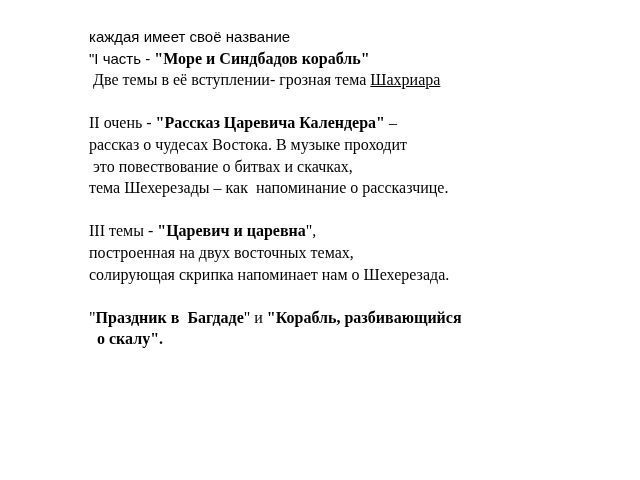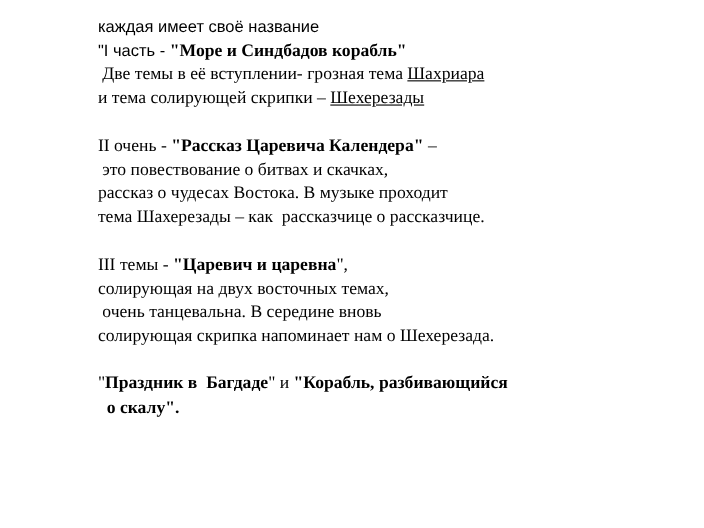--- a/index.html
+++ b/index.html
@@ -24,53 +24,52 @@
       line-height: 21.6px;
     }
     .line {
       display: block;
       white-space: pre;
       height: 21.6px;
     }
     .line.sans {
       font-family: "Liberation Sans", sans-serif;
       font-size: 15px;
+      margin-top: 12px;
     }
     .blank {
       display: block;
       height: 21.6px;
     }
     b { font-weight: bold; }
     .name-link {
       text-decoration: underline;
     }
   </style>
 </head>
 <body>
 
 <div class="slide-text">
 
   <span class="line sans">каждая имеет своё название</span>
 
   <span class="line"><span class="sans" style="font-family:'Liberation Sans',sans-serif;font-size:15px;">"I часть - </span><b>"Море и Синдбадов корабль"</b></span>
   <span class="line"><span> Две темы в её вступлении- грозная тема </span><span class="name-link">Шахриара</span></span>
-  <span class="line"><span>и тема солирующей скрипки – </span><span class="name-link">Шехерезады</span></span>
 
   <span class="blank"></span>
 
   <span class="line"><span>II очень - </span><b>"Рассказ Царевича Календера"</b><span> –</span></span>
+  <span class="line">рассказ о чудесах Востока. В музыке проходит</span>
   <span class="line"> это повествование о битвах и скачках,</span>
-  <span class="line">рассказ о чудесах Востока. В музыке проходит</span>
-  <span class="line">тема Шахерезады – как  рассказчице о рассказчице.</span>
+  <span class="line">тема Шехерезады – как  напоминание о рассказчице.</span>
 
   <span class="blank"></span>
 
   <span class="line"><span>III темы - </span><b>"Царевич и царевна</b><span>",</span></span>
-  <span class="line">солирующая на двух восточных темах,</span>
-  <span class="line"> очень танцевальна. В середине вновь</span>
+  <span class="line">построенная на двух восточных темах,</span>
   <span class="line">солирующая скрипка напоминает нам о Шехерезада.</span>
 
   <span class="blank"></span>
 
   <span class="line"><span>"</span><b>Праздник в  Багдаде</b><span>" и </span><b>"Корабль, разбивающийся</b></span>
   <span class="line"><b>  о скалу".</b></span>
 
 </div>
 
 </body></html>

